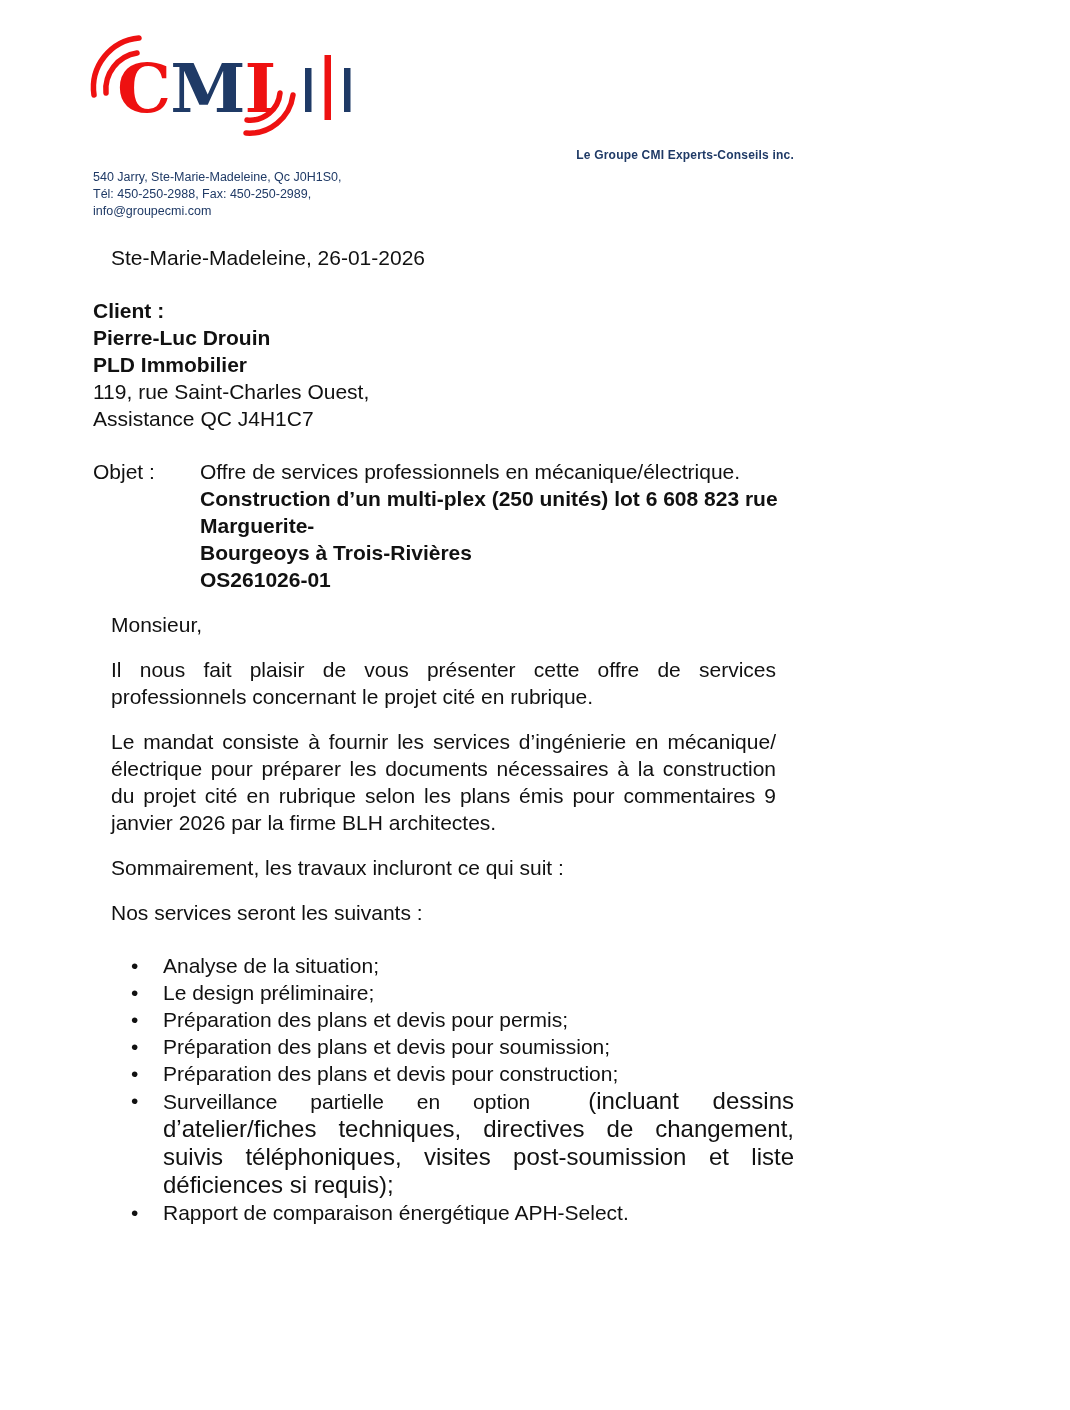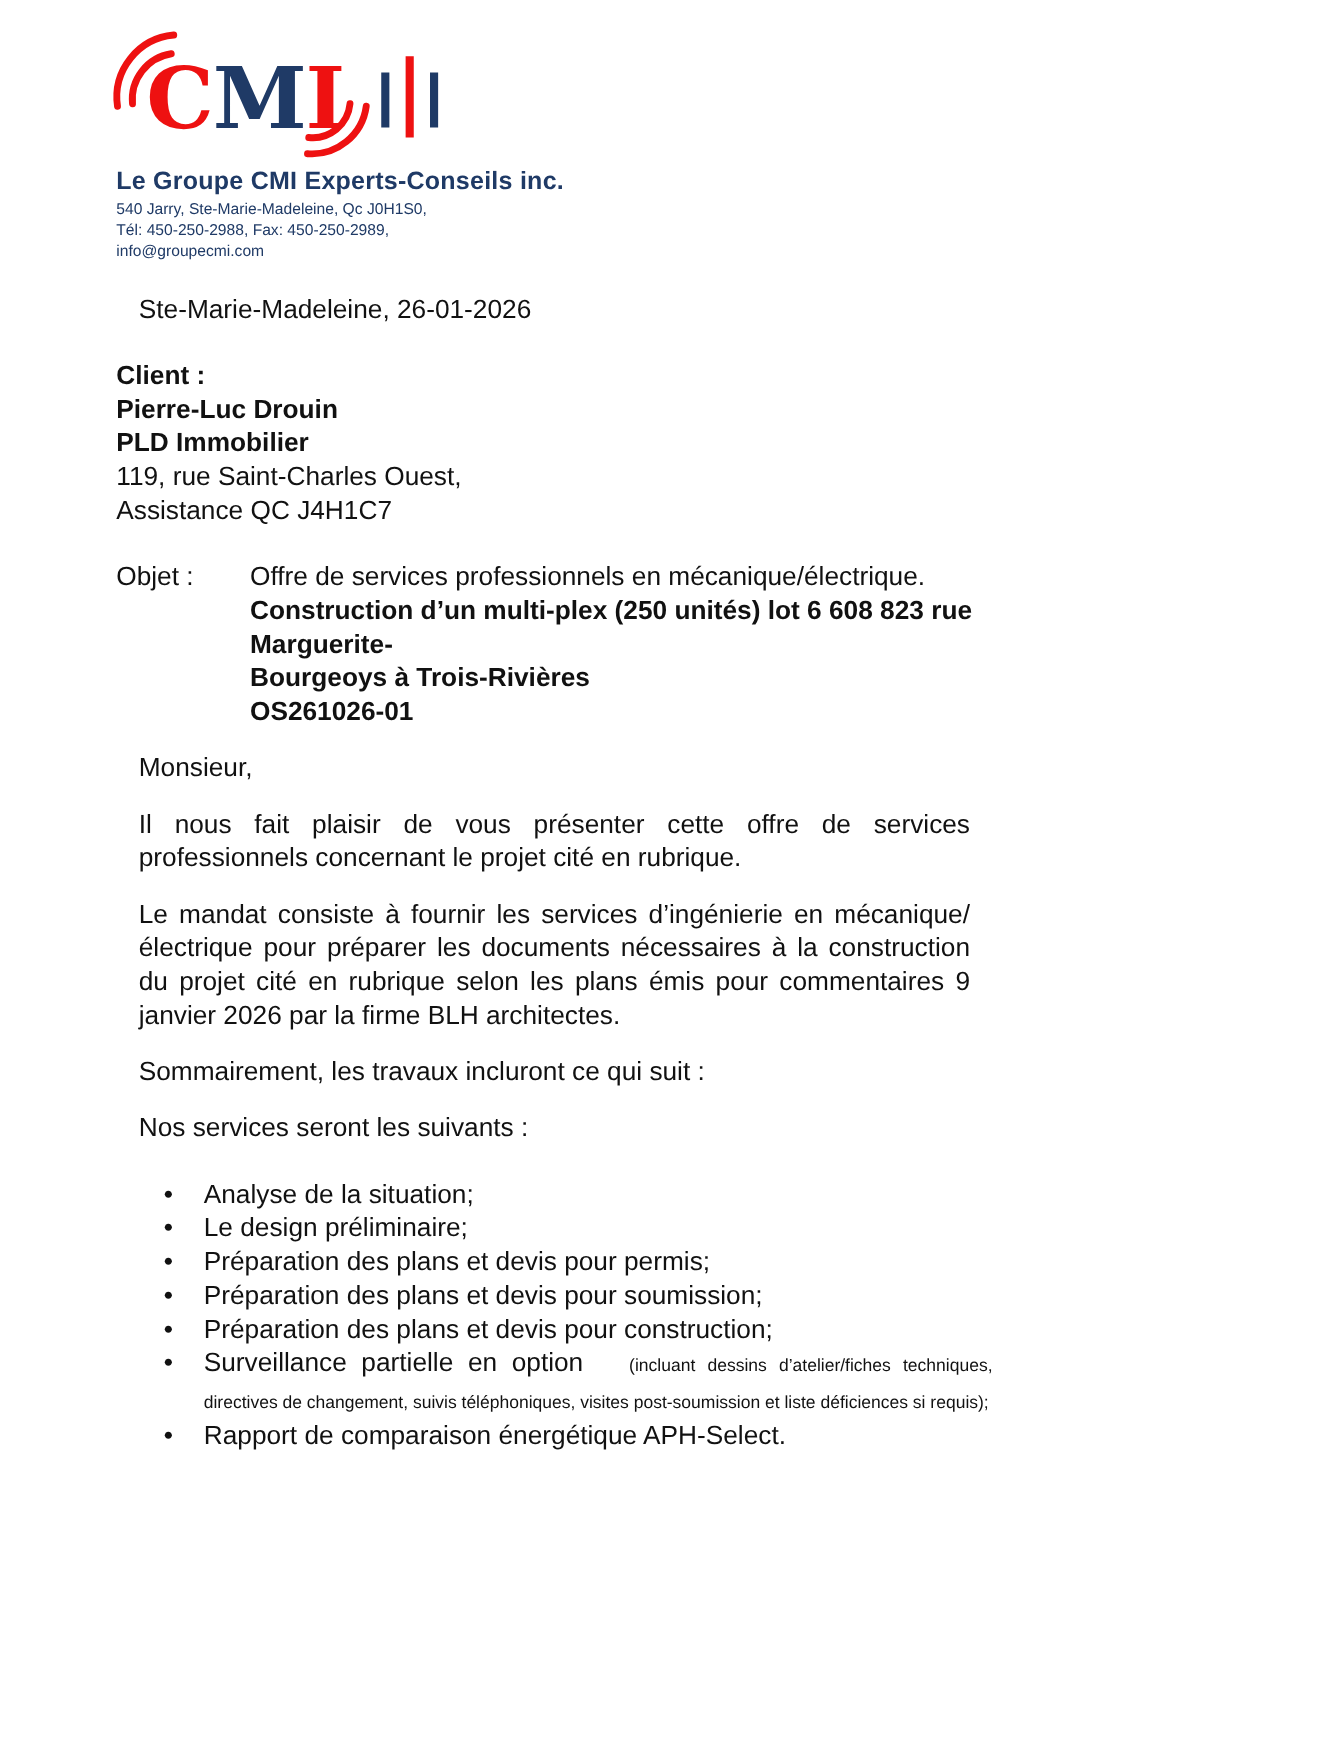--- a/index.html
+++ b/index.html
@@ -7,44 +7,45 @@
     --brand-navy: #1f3a66;
     --text: #111111;
     --page-bg: #ffffff;
   }
   html, body { margin: 0; padding: 0; background: #ffffff; }
   .page {
     width: 874px;
     height: 1410px;
     box-sizing: border-box;
     background: var(--page-bg);
-    padding: 28px 80px 0 93px;
+    padding: 38px 80px 0 93px;
     font-family: "Liberation Sans", "DejaVu Sans", sans-serif;
     font-size: 21px;
     line-height: 27px;
     color: var(--text);
     overflow: hidden;
   }
 
   
   .logo { display: block; overflow: visible; }
   .arc { fill: none; stroke-width: 5.5px; stroke-linecap: round; }
   .logo-text {
     font-family: "DejaVu Serif", "Liberation Serif", serif;
     font-weight: bold;
     font-size: 68px;
     letter-spacing: -1px;
   }
   .company-name {
     margin-top: 6px;
-    font-size: 20px;
+    font-size: 12px;
     line-height: 19px;
     font-weight: bold;
     color: var(--brand-navy);
     letter-spacing: .2px;
+    text-align: right;
   }
   .company-address { margin-top: 4px; }
   .company-address p {
     margin: 0;
     font-size: 12.5px;
     line-height: 17px;
     color: var(--brand-navy);
   }
 
   
@@ -61,21 +62,21 @@
   .subject-content p { margin: 0; }
 
   .bullets { list-style: none; margin: 26px 0 0 0; padding: 0; }
   .bullets li { position: relative; padding-left: 70px; }
   .bullets li::before {
     content: "\2022";
     position: absolute;
     left: 38px;
     top: 0;
   }
-  .small { font-size: 14px; margin-left: 25px; }
+  .small { font-size: 24px; margin-left: 25px; }
 </style>
 </head>
 <body>
 
 <div class="page">
 
   <header>
     <svg class="logo" width="265" height="102" viewBox="0 0 265 102" aria-hidden="true">
       <path class="arc" d="M 1 57 A 50 50 0 0 1 46 0" stroke="#ee1111"></path>
       <path class="arc" d="M 13 55 A 37 37 0 0 1 44 15" stroke="#ee1111"></path>

